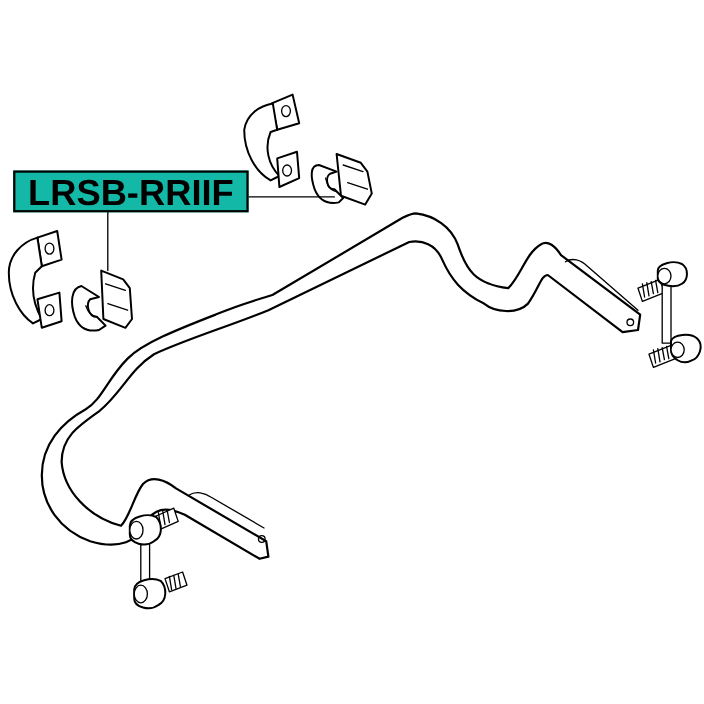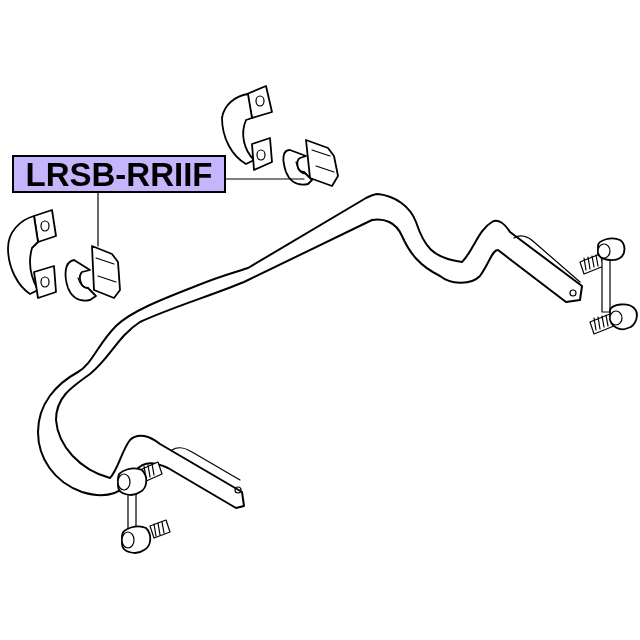--- a/index.html
+++ b/index.html
@@ -1,20 +1,20 @@
 <!DOCTYPE html>
 <html><head>
 <meta charset="utf-8">
 <style>
   html, body { margin: 0; padding: 0; background: #ffffff; }
   body { width: 640px; height: 640px; position: relative; overflow: hidden; font-family: "Liberation Sans", sans-serif; }
   #diagram { position: absolute; left: 0; top: 0; width: 640px; height: 640px; }
   .part-label {
     position: absolute; left: 12px; top: 155px; width: 214px; height: 38px;
-    border: 2px solid #000; background: #c4b5fd; box-sizing: border-box;
+    border: 2px solid #000; background: #14b8a6; box-sizing: border-box;
     display: flex; align-items: center; justify-content: center;
     font-family: "Liberation Sans", sans-serif; font-weight: bold; font-size: 33px;
     letter-spacing: 0px; color: #000; line-height: 1;
   }
   svg .ln { fill: none; stroke: #000; stroke-width: 2; stroke-linecap: round; stroke-linejoin: round; }
   svg .lt { fill: none; stroke: #000; stroke-width: 1.2; stroke-linecap: round; stroke-linejoin: round; }
   svg .fw { fill: #fff; stroke: #000; stroke-width: 1.8; stroke-linejoin: round; }
   svg .ft { fill: #fff; stroke: #000; stroke-width: 1.2; stroke-linejoin: round; }
 </style>
 </head>

